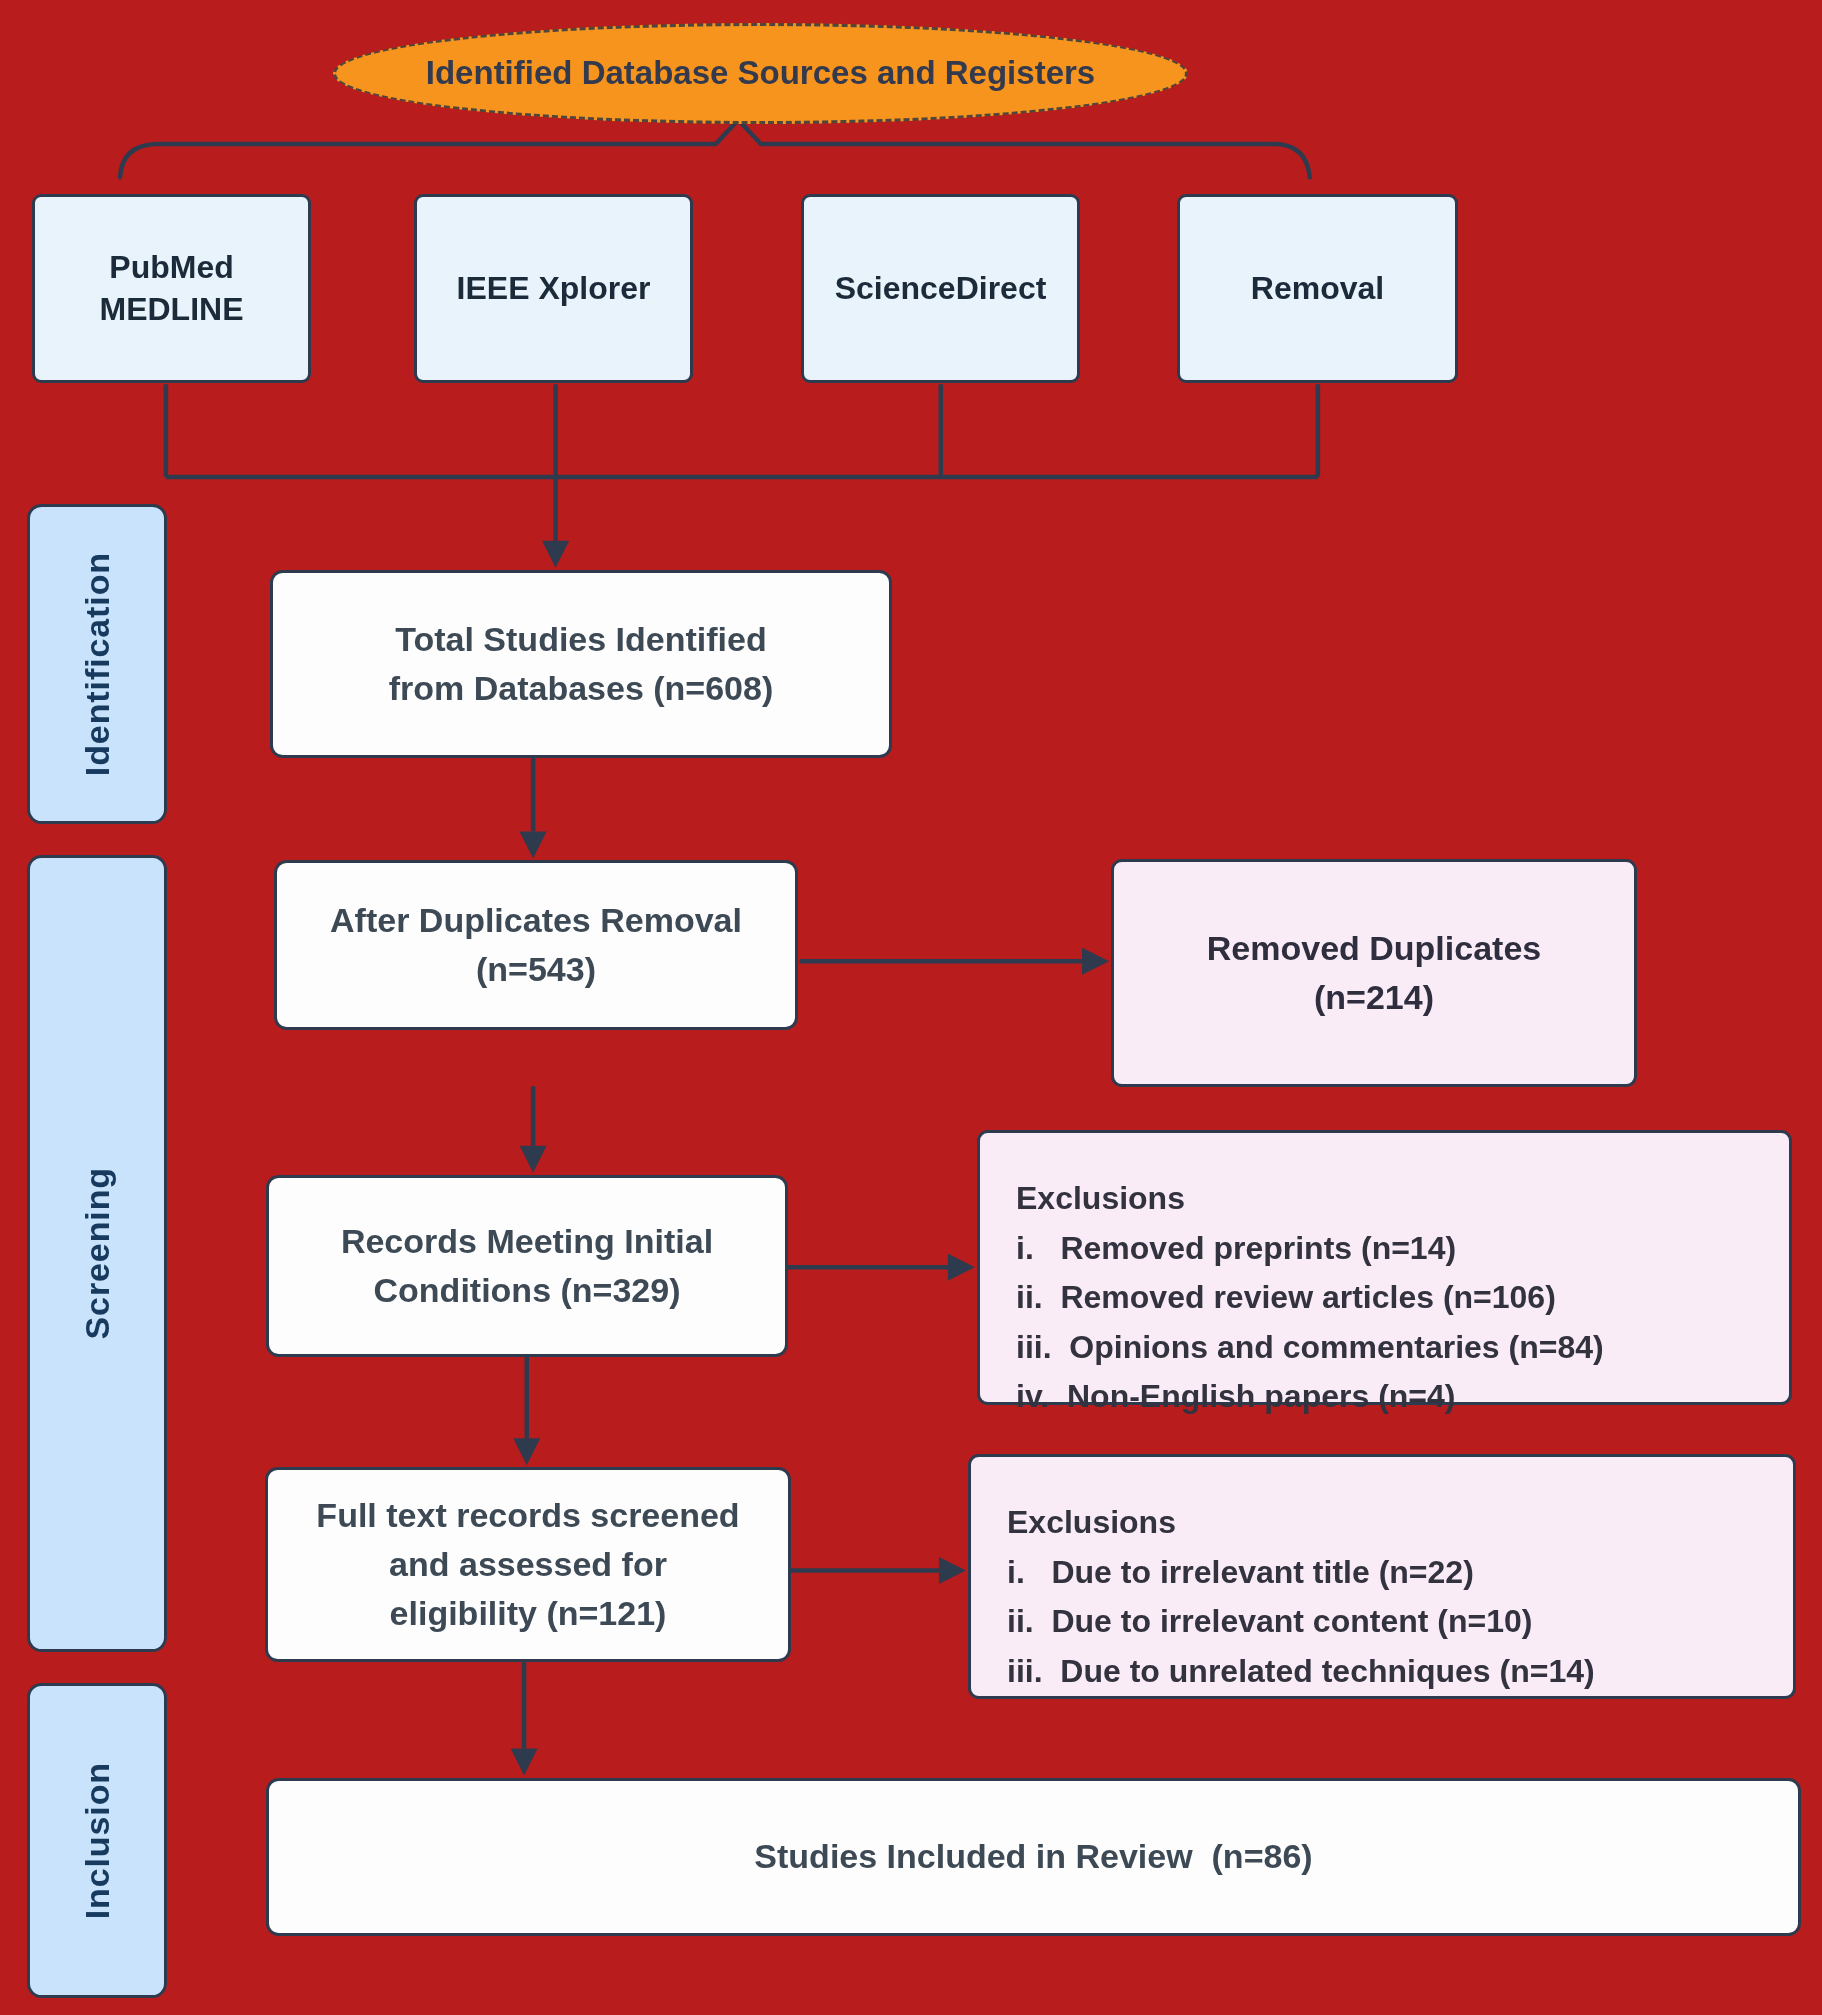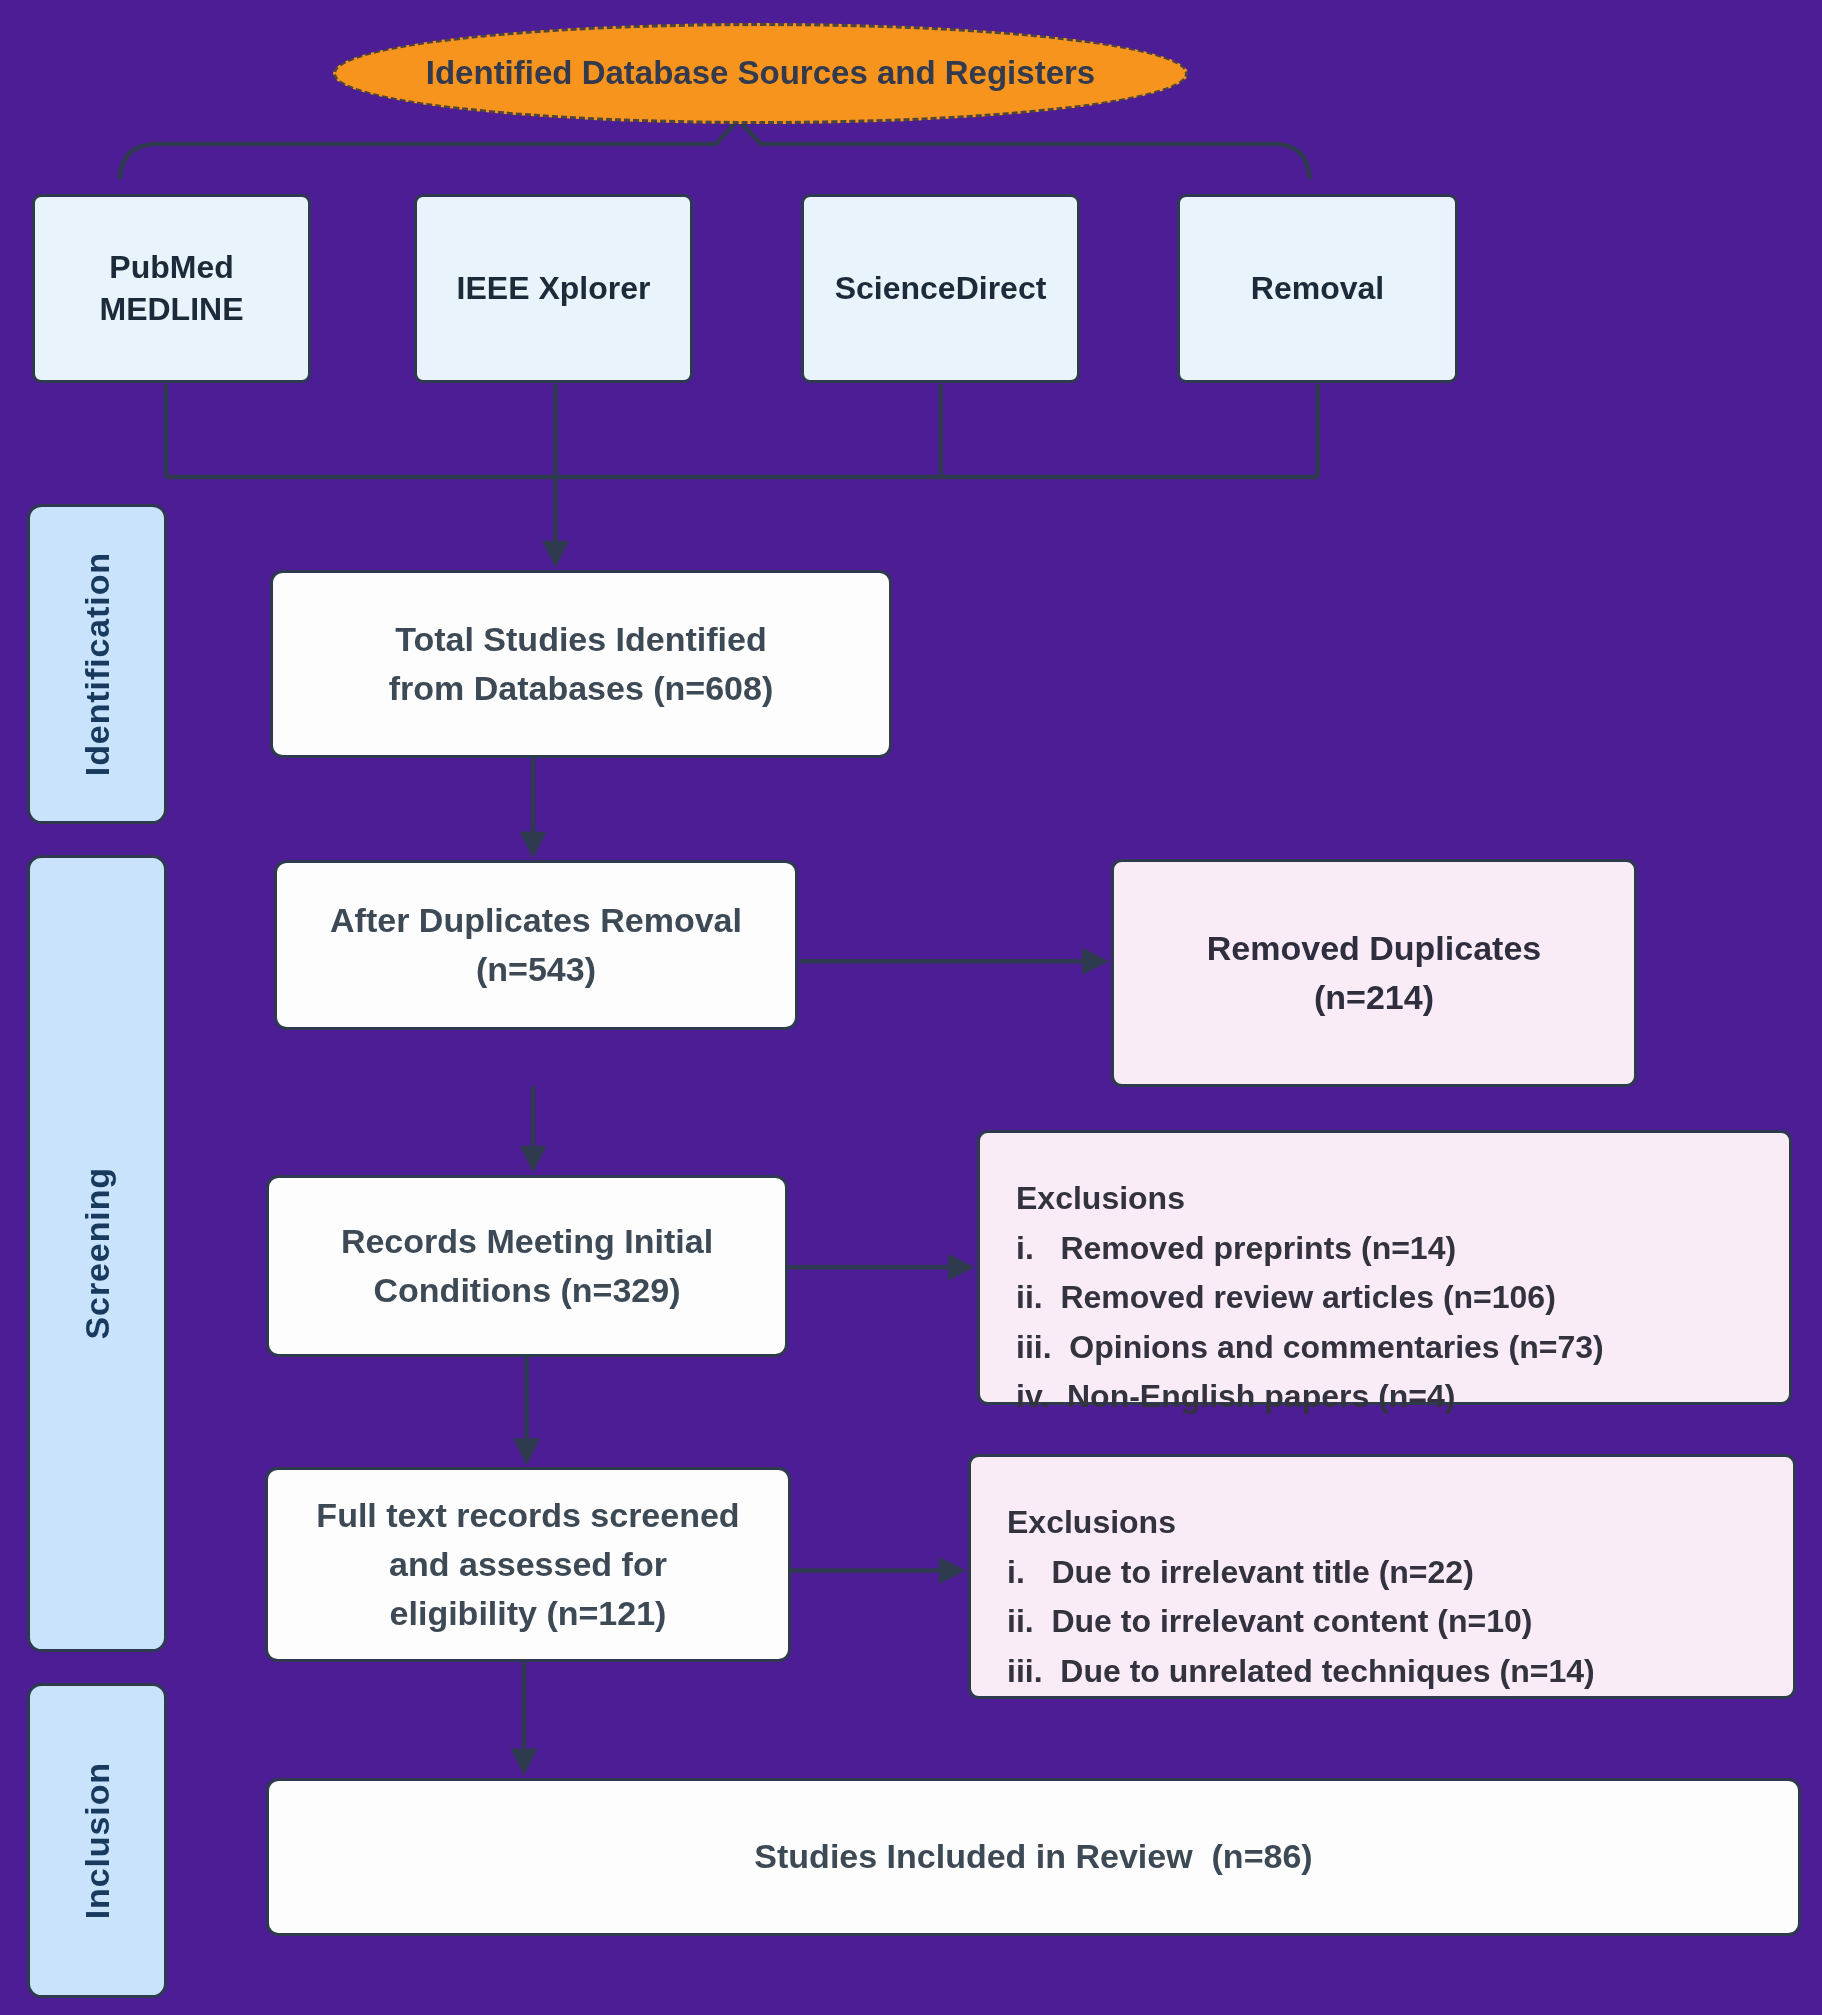--- a/index.html
+++ b/index.html
@@ -1,19 +1,19 @@
 <!DOCTYPE html>
 <html style="font-size:14.4px"><head>
 <meta charset="utf-8">
 <style>
   html,body{margin:0;padding:0;background:#ffffff;}
   #canvas{
     position:relative;
     width:1823px;height:2015px;
-    background:#4c1d95;
+    background:#b91c1c;
     font-family:"Liberation Sans", sans-serif;
     font-weight:bold;
     overflow:hidden;
   }
   #wires{position:absolute;left:0;top:0;width:1823px;height:2015px;z-index:0;}
   .node{
     position:absolute;
     box-sizing:border-box;
     display:flex;align-items:center;justify-content:center;
     text-align:center;
@@ -160,21 +160,21 @@
 
   <div class="node pinkbox" style="left:1111px;top:859px;width:526px;height:228px;">
     <span>Removed Duplicates
 (n=214)</span>
   </div>
 
   <div class="node pinkbox pinklist" style="left:977px;top:1130px;width:815px;height:275px;">
     <div class="item">Exclusions</div>
     <div class="item">i.   Removed preprints (n=14)</div>
     <div class="item">ii.  Removed review articles (n=106)</div>
-    <div class="item">iii.  Opinions and commentaries (n=73)</div>
+    <div class="item">iii.  Opinions and commentaries (n=84)</div>
     <div class="item">iv.  Non-English papers (n=4)</div>
   </div>
 
   <div class="node pinkbox pinklist" style="left:968px;top:1454px;width:828px;height:245px;">
     <div class="item">Exclusions</div>
     <div class="item">i.   Due to irrelevant title (n=22)</div>
     <div class="item">ii.  Due to irrelevant content (n=10)</div>
     <div class="item">iii.  Due to unrelated techniques (n=14)</div>
   </div>
 

